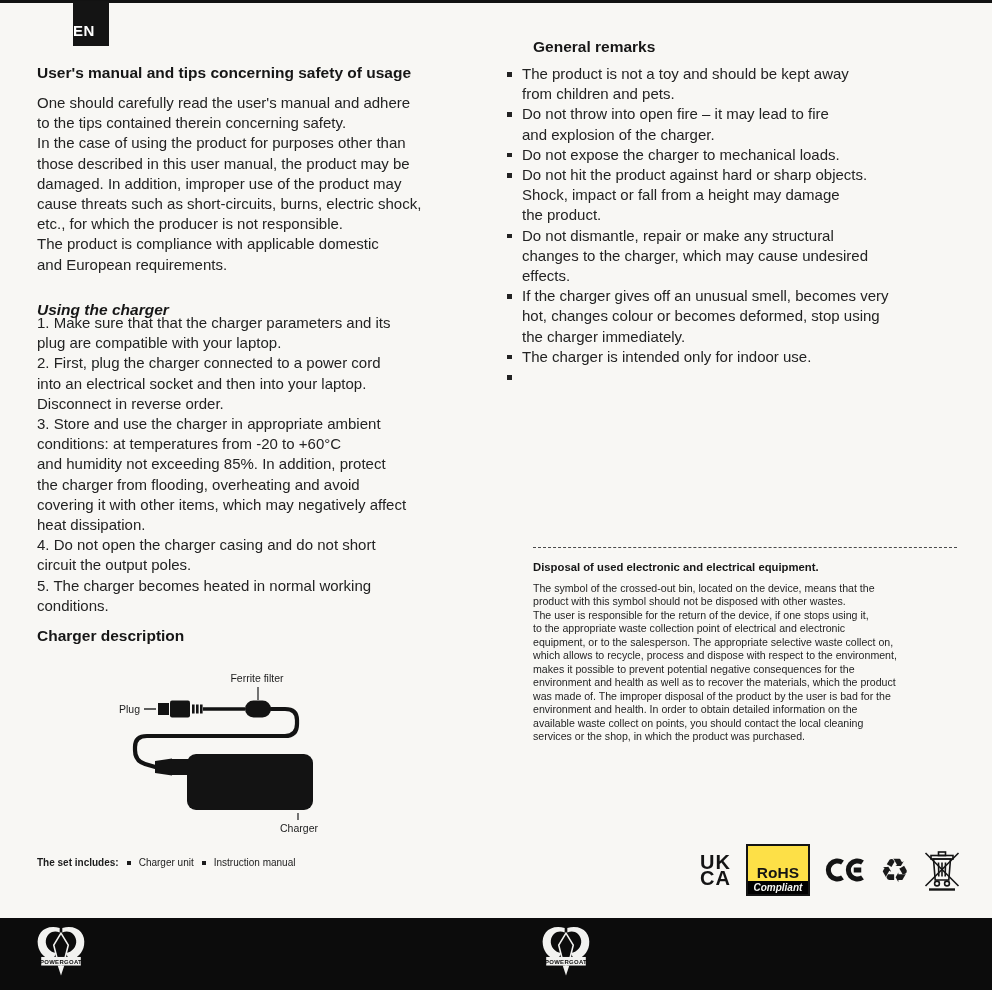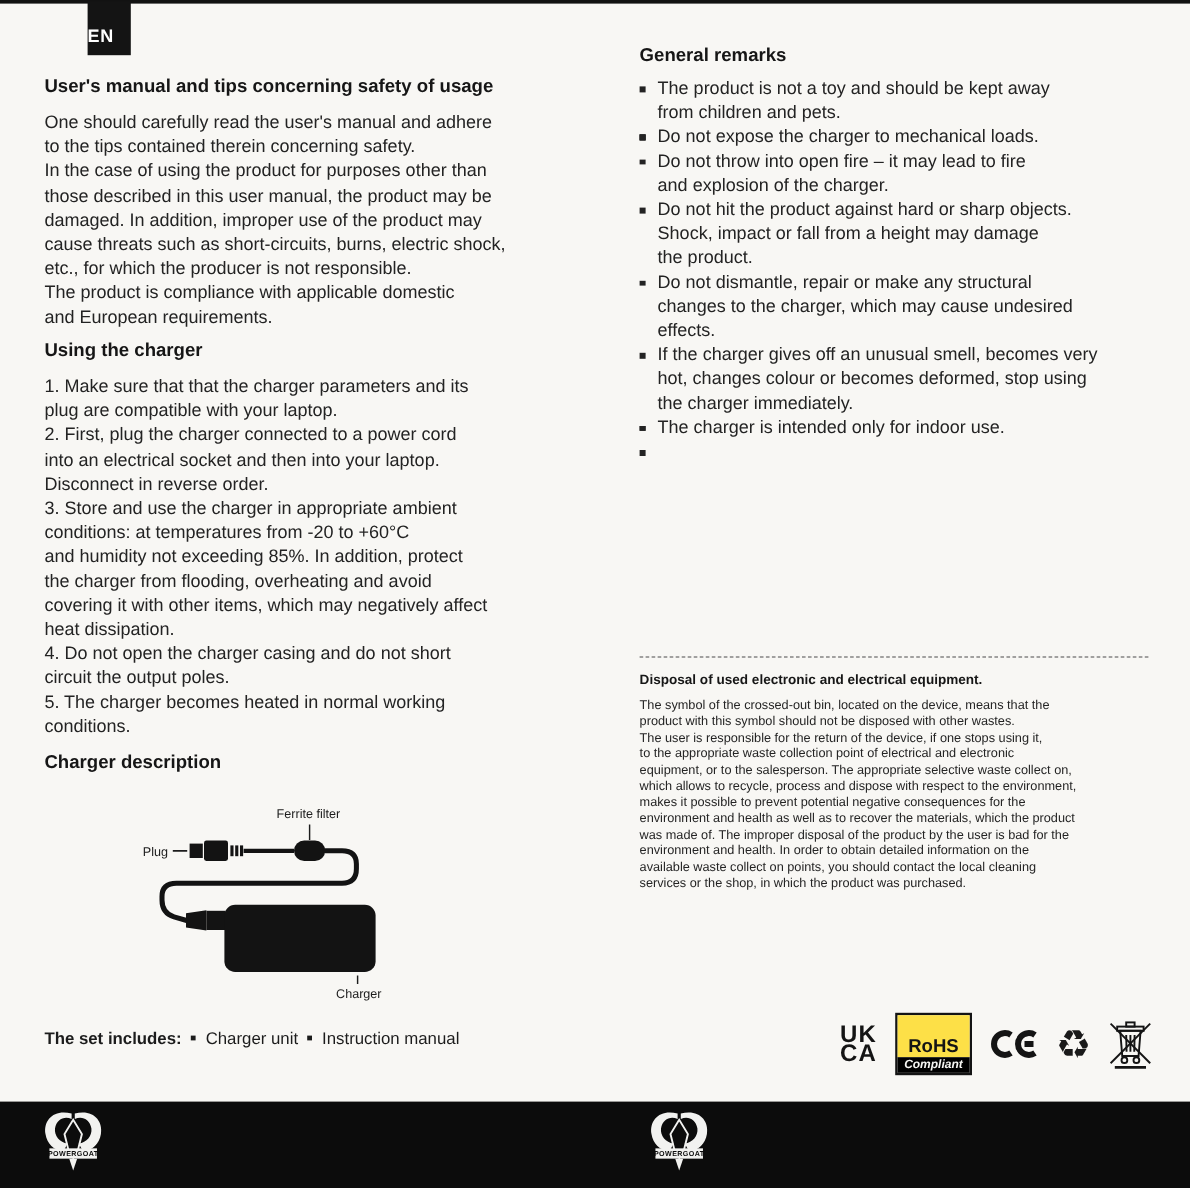--- a/index.html
+++ b/index.html
@@ -14,42 +14,42 @@
     color:#fff;font-weight:bold;font-size:15px;display:flex;align-items:flex-end;justify-content:flex-start;
     padding-bottom:7px;box-sizing:border-box;letter-spacing:.5px;margin-left:36px;
   }
   .h1{position:absolute;left:37px;font-weight:bold;font-size:15.5px;color:#161616;margin:0;}
   .body-text{
     position:absolute;left:37px;width:440px;margin:0;
     font-size:15px;line-height:20.2px;white-space:pre-line;color:#232323;
   }
   .rcol-head{position:absolute;left:533px;font-weight:bold;font-size:15.5px;color:#161616;margin:0;}
   ul.remarks{
-    position:absolute;left:533px;top:64px;width:432px;margin:0;padding:0;list-style:none;
+    position:absolute;left:507px;top:64px;width:432px;margin:0;padding:0;list-style:none;
     font-size:15px;line-height:20.2px;color:#232323;
   }
   ul.remarks li{position:relative;padding-left:15px;white-space:pre-line;}
   ul.remarks li .sq{
     position:absolute;left:0;top:8px;width:4.5px;height:4.5px;background:#232323;
   }
   .dashed-sep{
     position:absolute;left:533px;top:547px;width:424px;height:0;
     border-top:1.6px dashed #4a4a4a;
   }
   .disposal-head{position:absolute;left:533px;top:561px;font-weight:bold;font-size:11.3px;color:#161616;margin:0;}
   .disposal-body{
     position:absolute;left:533px;top:582px;width:434px;margin:0;
     font-size:10.6px;line-height:13.45px;white-space:pre-line;color:#242424;
   }
   
   .diagram{position:absolute;left:100px;top:666px;}
   .diagram text{font-family:"Liberation Sans",sans-serif;font-size:10.5px;fill:#1c1c1c;}
   
   .set-line{
-    position:absolute;left:37px;top:857px;font-size:14px;color:#1c1c1c;
+    position:absolute;left:37px;top:857px;font-size:10px;color:#1c1c1c;
     display:flex;align-items:center;gap:8px;
   }
   .set-line .lbl{font-weight:bold;}
   .set-line .sq{width:4px;height:4px;background:#1c1c1c;display:inline-block;}
   
   .certs{
     position:absolute;left:700px;top:847px;height:46px;
     display:flex;align-items:center;gap:15px;color:#141414;
   }
   .ukca{font-weight:bold;font-size:20px;line-height:16.5px;letter-spacing:1px;text-align:center;}
@@ -76,21 +76,21 @@
   <p class="body-text" style="top:93px;">One should carefully read the user's manual and adhere
 to the tips contained therein concerning safety.
 In the case of using the product for purposes other than
 those described in this user manual, the product may be
 damaged. In addition, improper use of the product may
 cause threats such as short-circuits, burns, electric shock,
 etc., for which the producer is not responsible.
 The product is compliance with applicable domestic
 and European requirements.</p>
 
-  <h2 class="h1" style="top:284px;">Using the charger</h2>
+  <h2 class="h1" style="top:301px;font-style:italic;">Using the charger</h2>
   <p class="body-text" style="top:313px;">1. Make sure that that the charger parameters and its
 plug are compatible with your laptop.
 2. First, plug the charger connected to a power cord
 into an electrical socket and then into your laptop.
 Disconnect in reverse order.
 3. Store and use the charger in appropriate ambient
 conditions: at temperatures from -20 to +60°C
 and humidity not exceeding 85%. In addition, protect
 the charger from flooding, overheating and avoid
 covering it with other items, which may negatively affect
@@ -134,23 +134,23 @@
     <span>Instruction manual</span>
   </div>
 
   <h2 class="rcol-head" style="top:38px;">General remarks</h2>
 
   <ul class="remarks">
     <li><span class="sq"></span><span>The product is not a toy and should be kept away
 from children and pets.</span></li>
     <li><span class="sq"></span></li>
     <li><span class="sq"></span></li>
-    <li><span class="sq"></span><span>Do not expose the charger to mechanical loads.</span></li>
     <li><span class="sq"></span><span>Do not throw into open fire – it may lead to fire
 and explosion of the charger.</span></li>
+    <li><span class="sq"></span><span>Do not expose the charger to mechanical loads.</span></li>
     <li><span class="sq"></span><span>Do not hit the product against hard or sharp objects.
 Shock, impact or fall from a height may damage
 the product.</span></li>
     <li><span class="sq"></span><span>Do not dismantle, repair or make any structural
 changes to the charger, which may cause undesired
 effects.</span></li>
     <li><span class="sq"></span><span>If the charger gives off an unusual smell, becomes very
 hot, changes colour or becomes deformed, stop using
 the charger immediately.</span></li>
     <li><span class="sq"></span></li>

